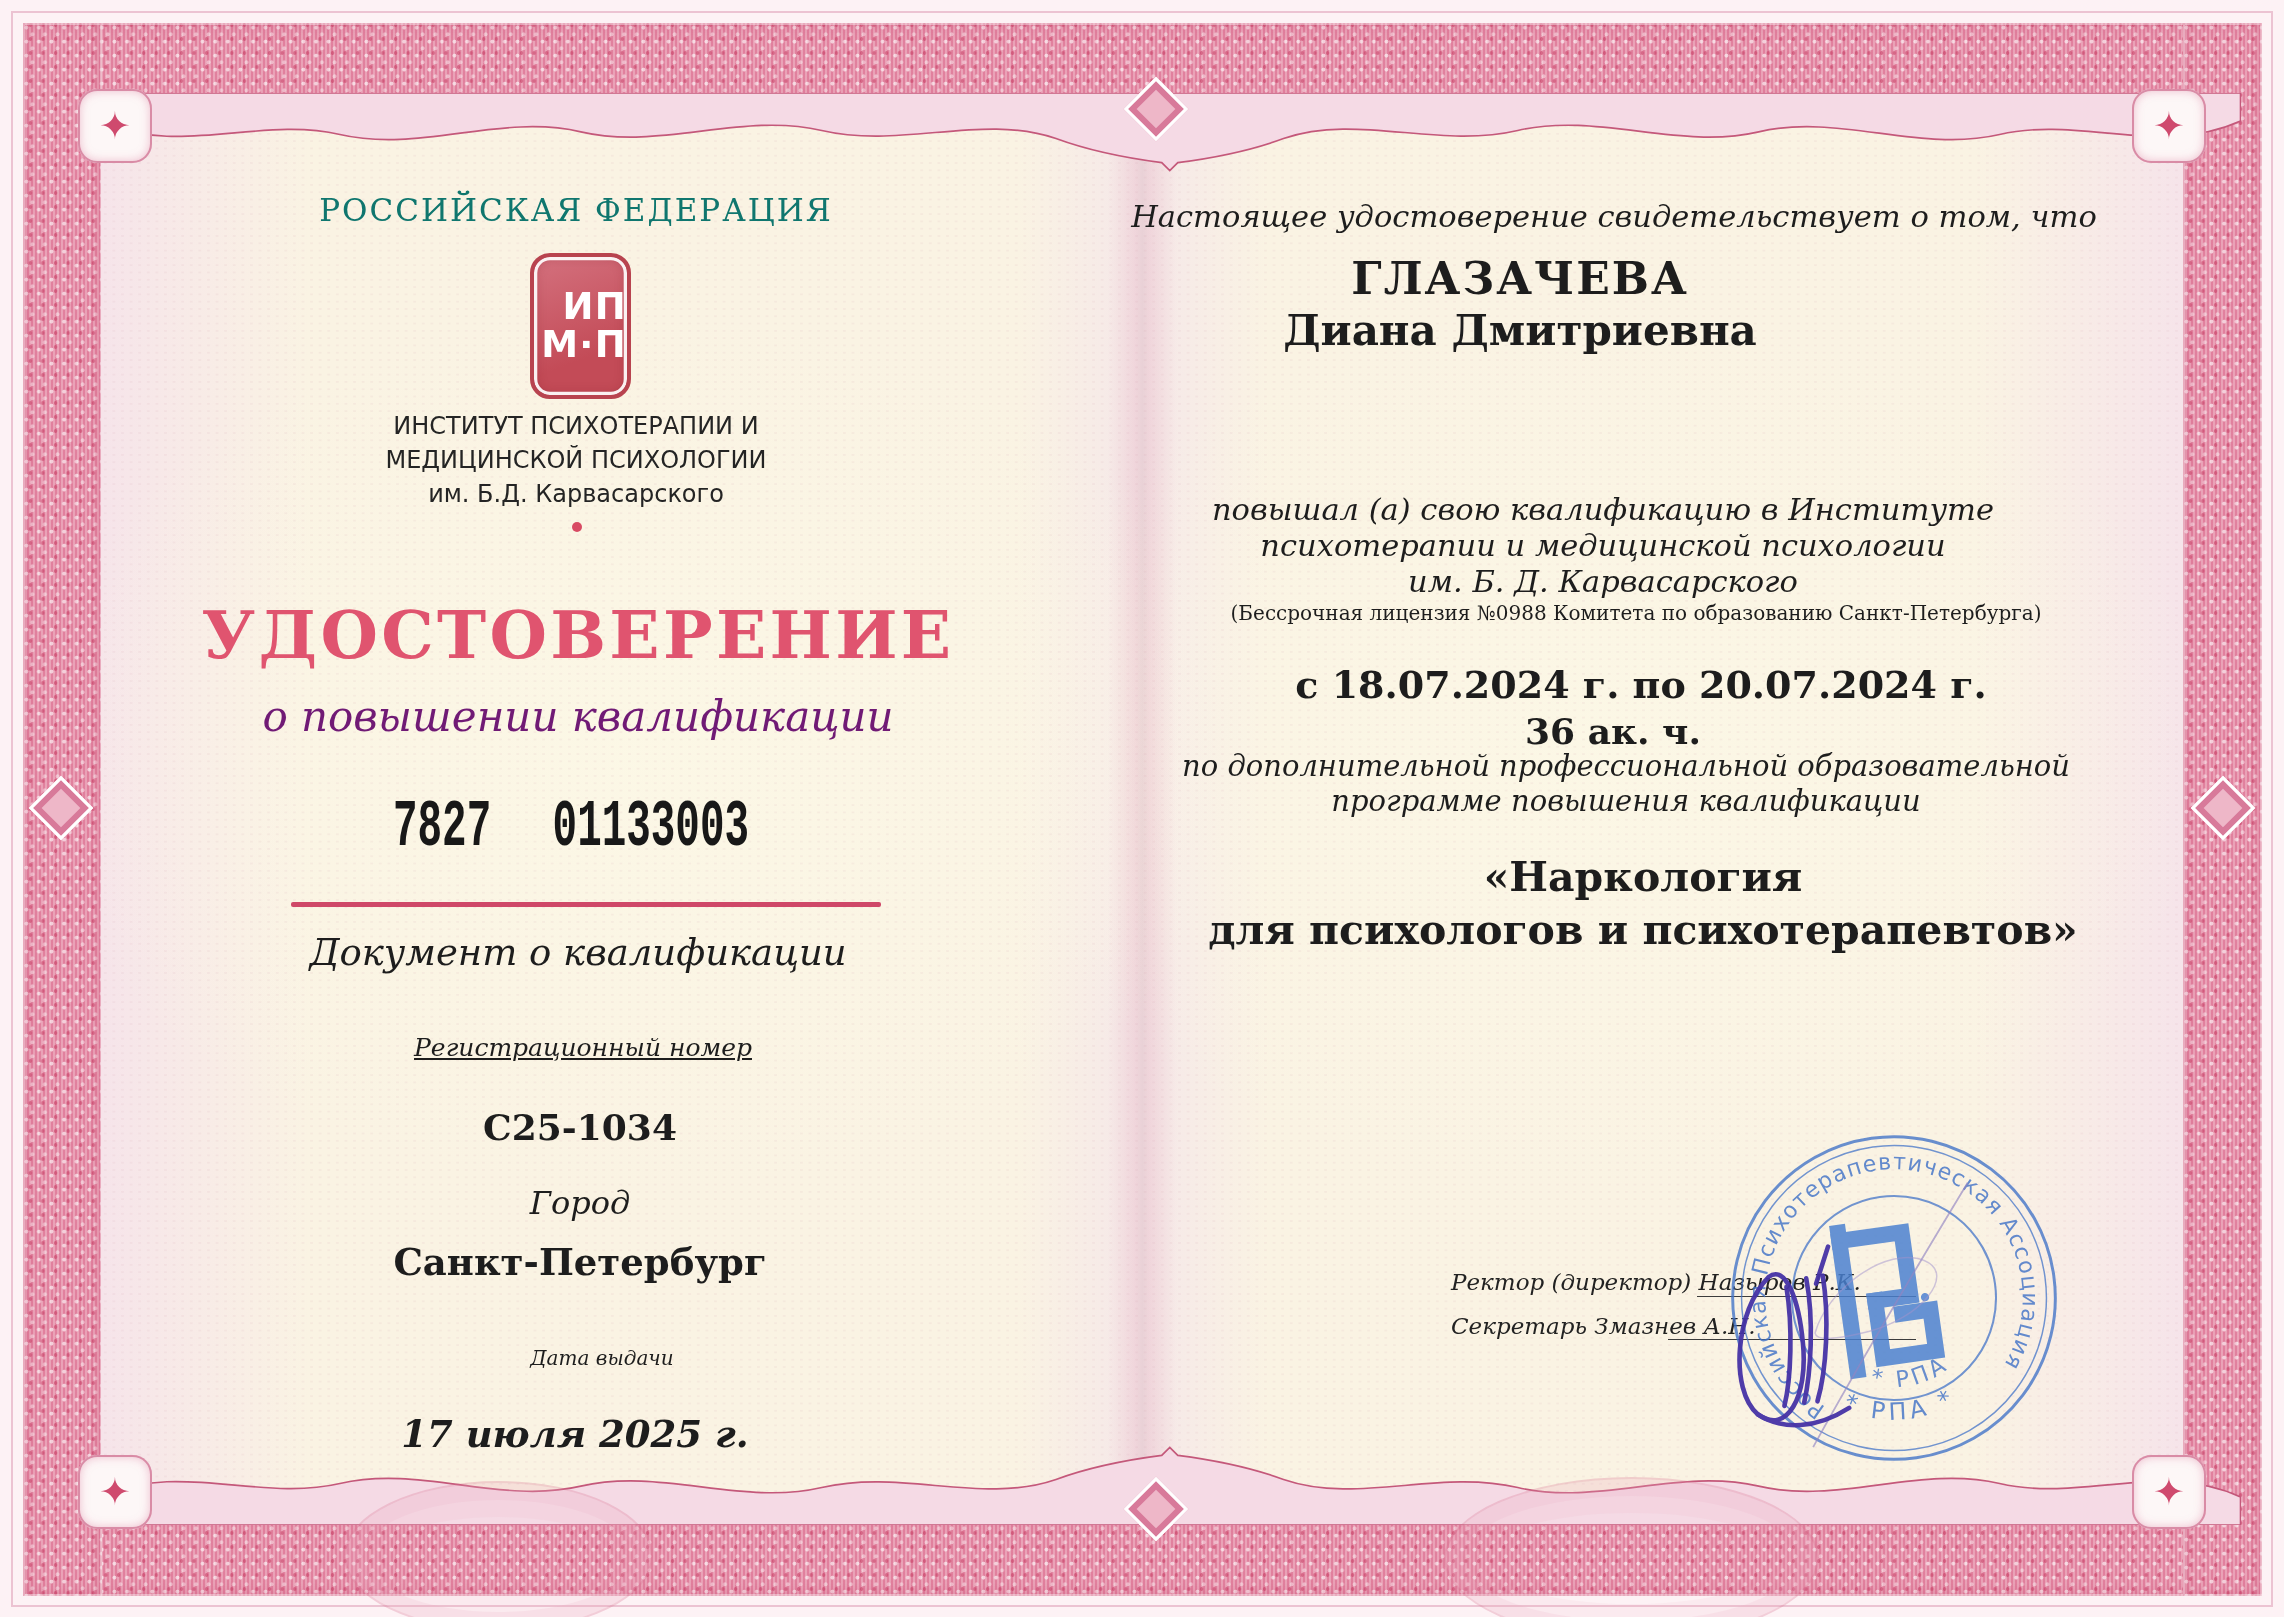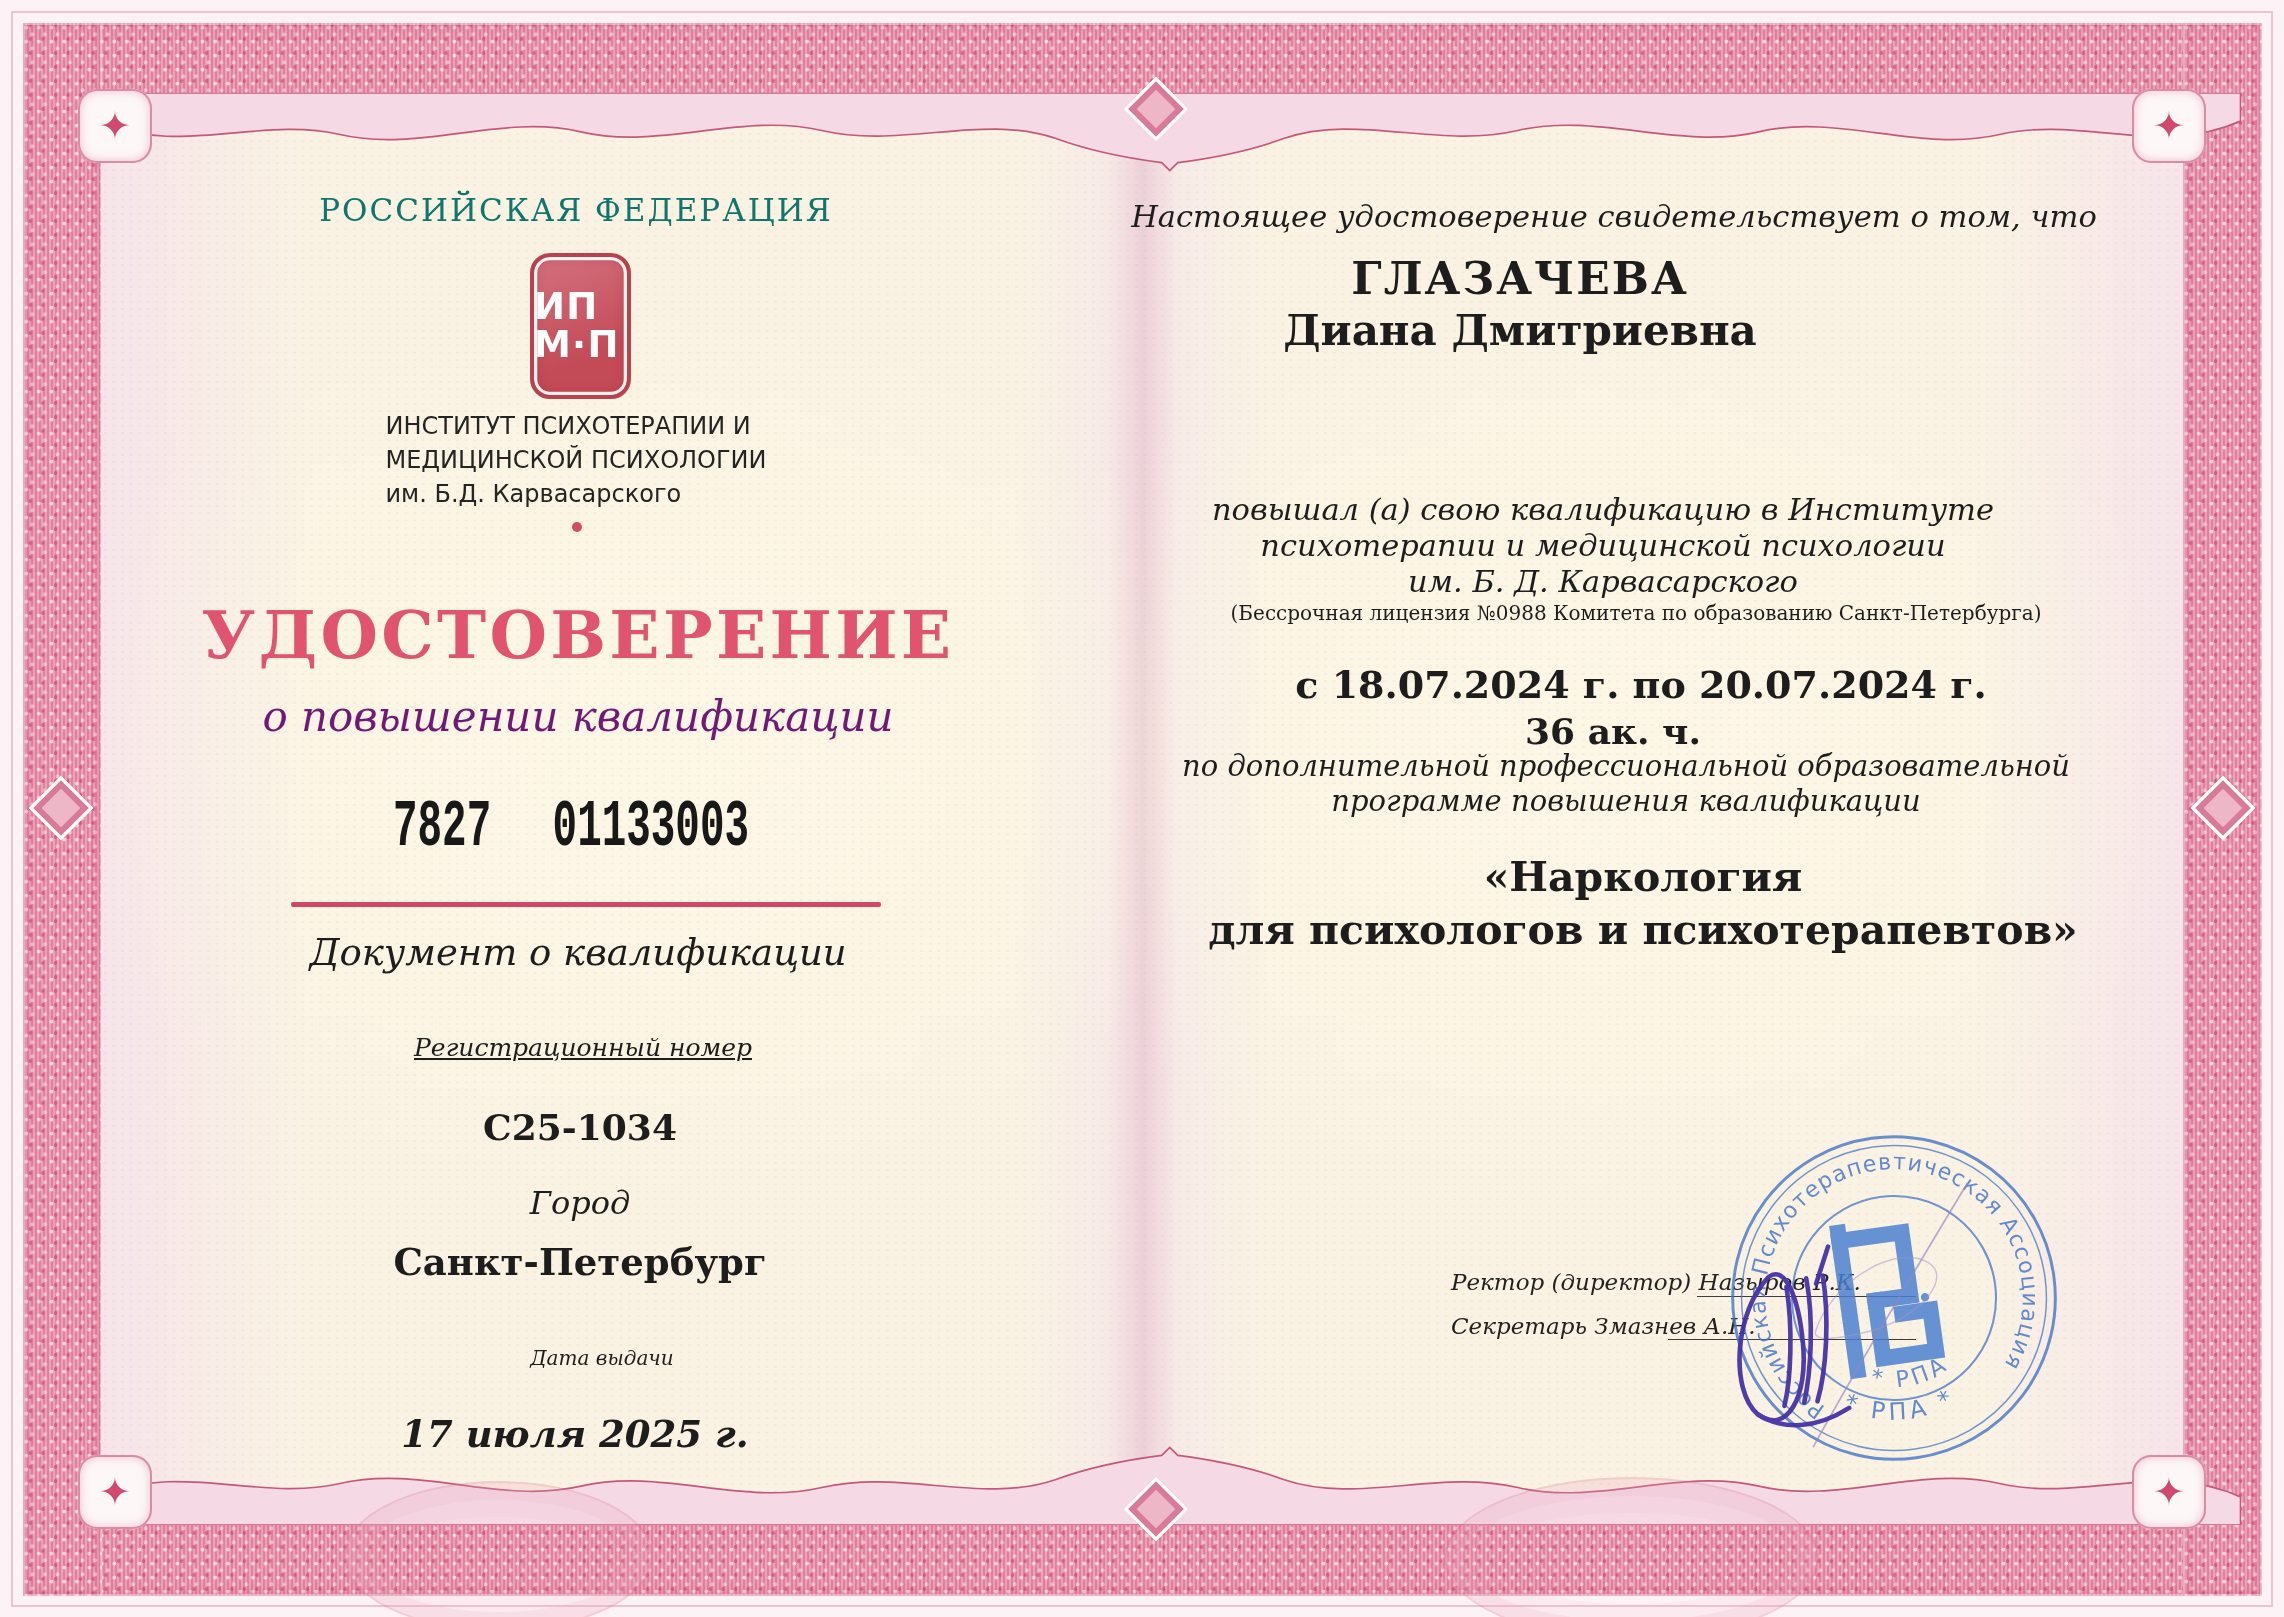--- a/index.html
+++ b/index.html
@@ -66,24 +66,24 @@
   .rosette-1{left:1444px;top:1477px;width:371px;height:159px;}
   .rosette-2{left:344px;top:1481px;width:305px;height:146px;}
   
   .tb{position:absolute;white-space:nowrap;}
   .cx{transform:translateX(-50%);}
   .country{left:576px;top:192px;font-size:31px;letter-spacing:2px;color:#0f766e;}
   .logo{
     position:absolute;left:530px;top:253px;width:93px;height:138px;border-radius:20px;
     background:linear-gradient(160deg,#d4717e 0%,#c34b57 70%);
     border:4px solid #b8434f;box-shadow:inset 0 0 0 3.3px rgba(255,255,255,.92), inset 0 0 12px rgba(120,20,30,.35);
-    display:flex;flex-direction:column;align-items:flex-start;justify-content:center;
+    display:flex;flex-direction:column;align-items:flex-end;justify-content:center;
   }
   .logo div{font-family:"DejaVu Sans",sans-serif;font-weight:bold;color:#fff;font-size:37px;line-height:1.02;letter-spacing:1.3px;}
-  .institute{left:576px;top:409px;font-family:"DejaVu Sans",sans-serif;
+  .institute{left:576px;top:409px;text-align:center;font-family:"DejaVu Sans",sans-serif;
     font-size:24px;line-height:1.42;color:#242424;white-space:nowrap;}
   .institute .l3{font-size:24px;}
   .sep-dot{position:absolute;left:572px;top:522px;width:10px;height:10px;border-radius:50%;background:#d84a63;}
   .doc-title{left:578px;top:596px;font-size:66px;font-weight:bold;color:#e0546f;letter-spacing:3.3px;}
   .doc-subtitle{left:578px;top:677px;font-size:42px;font-style:italic;color:#701a75;margin-top:15px;}
   .blank-number{left:571px;top:790px;font-family:"Liberation Mono",monospace;font-weight:bold;
     font-size:66px;color:#181818;transform:translateX(-50%) scale(0.62,1);}
   .blank-number .series{margin-right:99px;}
   .rule{position:absolute;left:291px;top:902px;width:590px;height:4.6px;background:#cf4868;border-radius:2px;}
   .doc-kind{left:578px;top:931px;font-size:37px;font-style:italic;}

